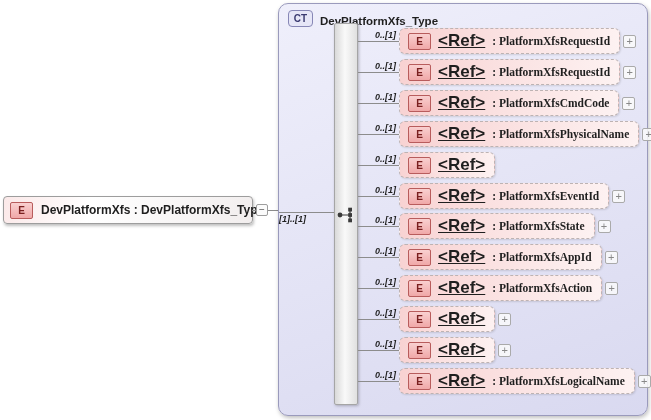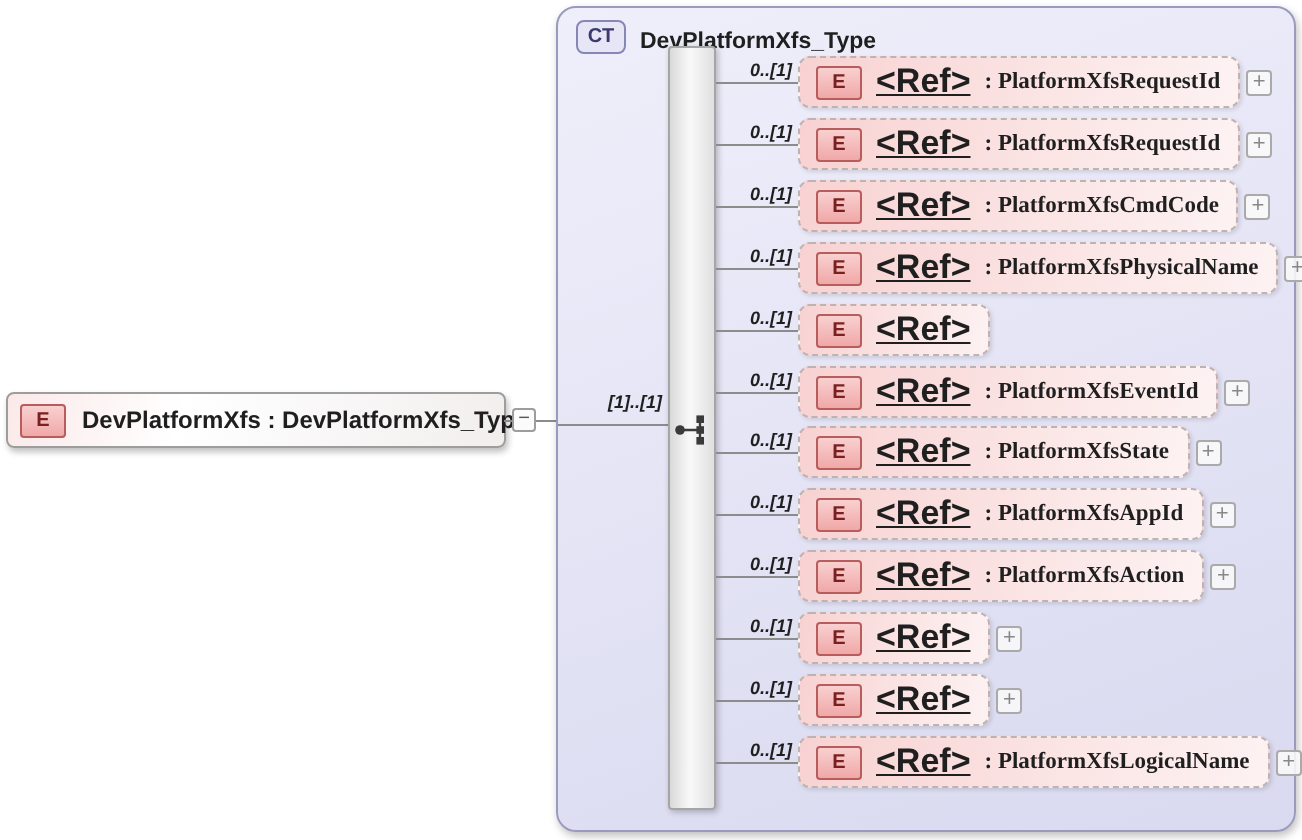--- a/index.html
+++ b/index.html
@@ -55,21 +55,21 @@
   
   .seq-bar{
     position:absolute;left:55px;top:19px;width:24px;height:382px;box-sizing:border-box;
     background:linear-gradient(to right,var(--bar-a),var(--bar-b) 45%,#e0e0e0);
     border:1px solid var(--bar-border);border-radius:2px;
     box-shadow:1px 1px 3px rgba(0,0,0,.25);
   }
   .seq-icon{position:absolute;left:57px;top:202px;width:22px;height:18px;}
   .ct-conn-line{position:absolute;left:0;top:208px;width:55px;}
   .ct-conn-occ{
-    position:absolute;left:0;top:192px;width:52px;text-align:right;
+    position:absolute;left:0;top:210px;width:52px;text-align:left;
     font-size:9px;font-style:italic;font-weight:600;white-space:nowrap;
   }
   
   .row{position:absolute;left:79px;height:26px;display:flex;align-items:center;}
   .row .conn{width:41px;height:1px;background:var(--line);flex:0 0 auto;}
   .row .occ{
     position:absolute;left:0;top:2px;width:38px;text-align:right;
     font-size:9px;font-style:italic;font-weight:600;white-space:nowrap;
   }
   .elem-box{

